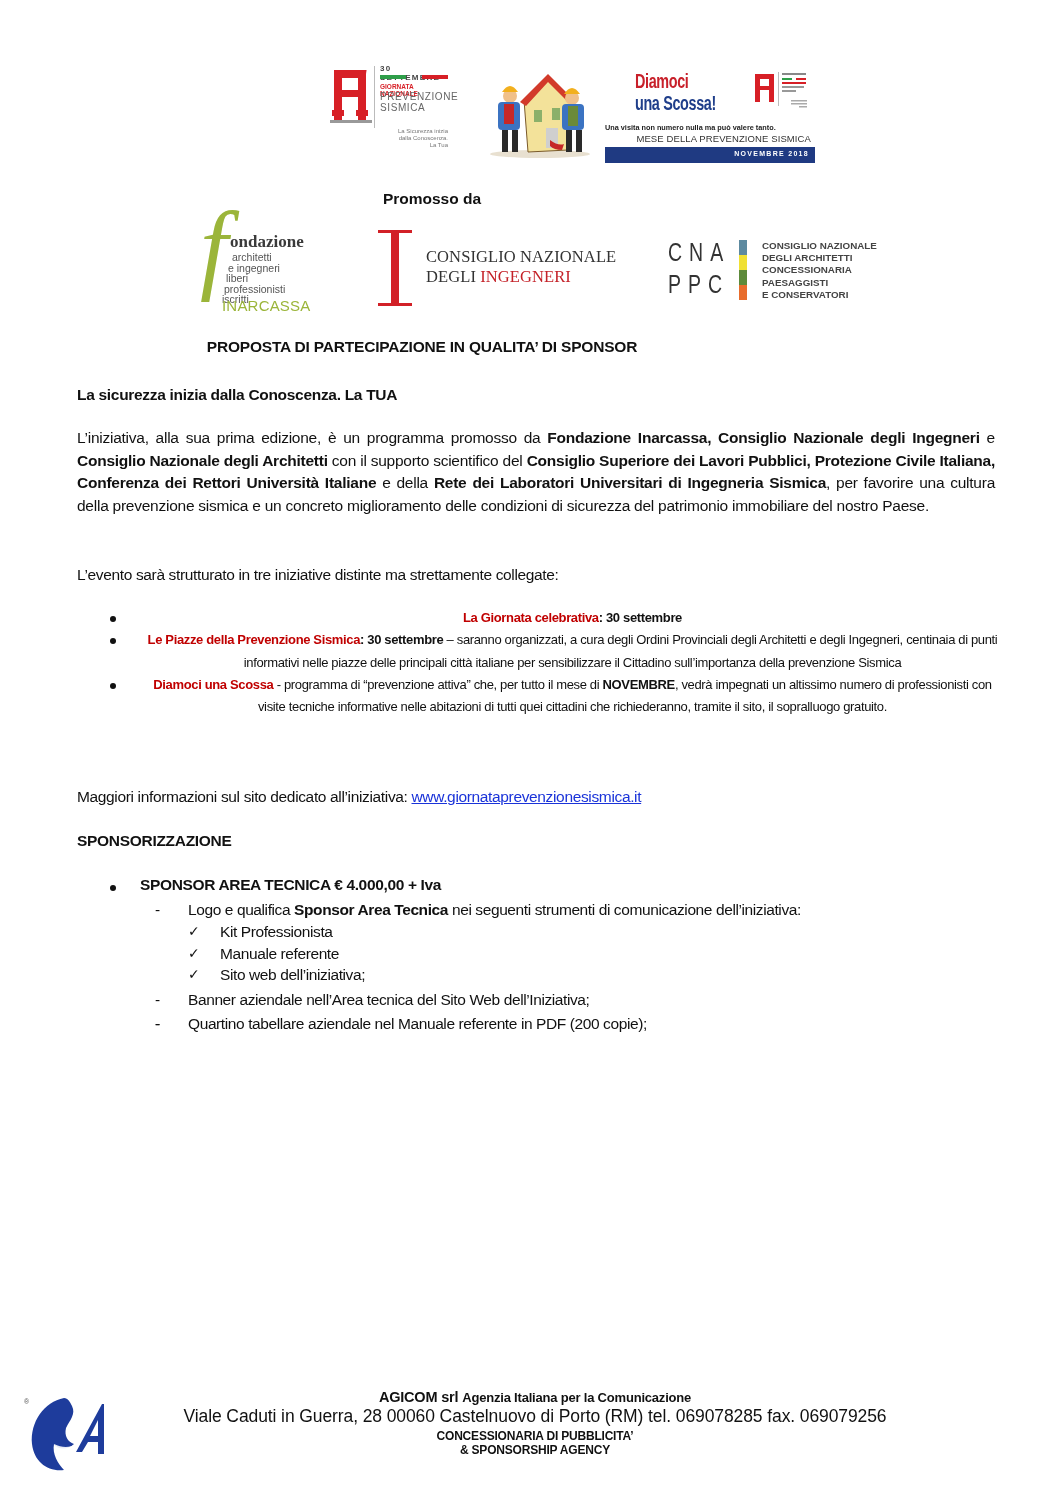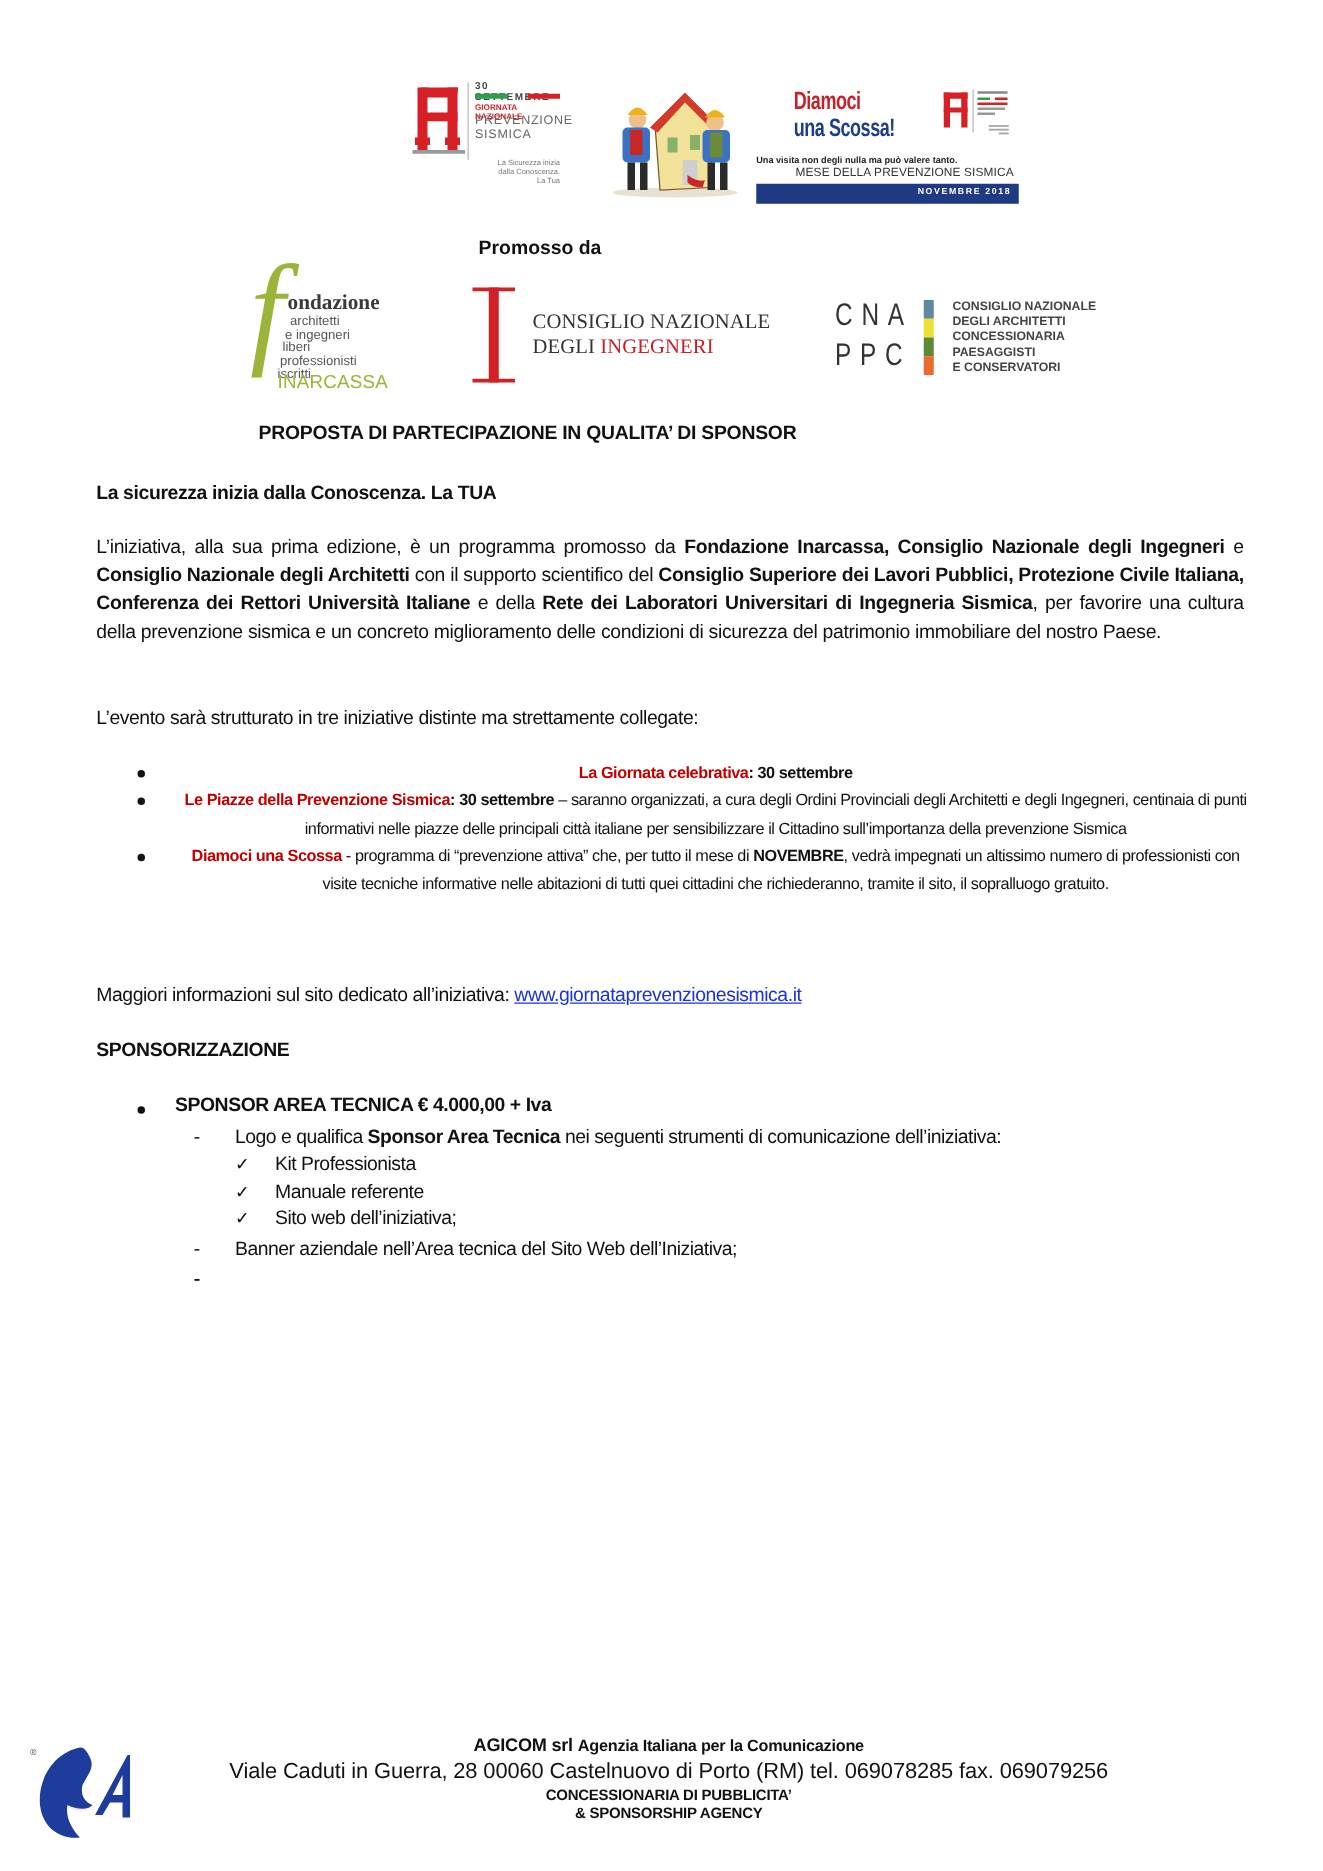--- a/index.html
+++ b/index.html
@@ -160,21 +160,21 @@
       <rect x="29" y="8" width="10" height="2" fill="#2e9e49"></rect>
       <rect x="43" y="8" width="10" height="2" fill="#d71f26"></rect>
       <rect x="29" y="12" width="24" height="2" fill="#d71f26"></rect>
       <rect x="29" y="16" width="22" height="2" fill="#999"></rect>
       <rect x="29" y="20" width="14" height="2" fill="#999"></rect>
       <rect x="38" y="30" width="16" height="1.5" fill="#aaa"></rect>
       <rect x="38" y="33" width="16" height="1.5" fill="#aaa"></rect>
       <rect x="46" y="36" width="8" height="1.5" fill="#aaa"></rect>
     </svg>
   </div>
-  <div class="diamoci-slogan">Una visita non degli nulla ma può valere tanto.</div>
+  <div class="diamoci-slogan">Una visita non numero nulla ma può valere tanto.</div>
   <div class="diamoci-mese">MESE DELLA PREVENZIONE SISMICA</div>
   <div class="diamoci-bar">
     <span>NOVEMBRE 2018</span>
   </div>
 </div>
 
 <div class="abs promosso">Promosso da</div>
 
 <div class="abs logo-fondazione">
   <div class="f-big">f</div>
@@ -253,21 +253,21 @@
     <span class="dash">-</span>
     <span>Logo e qualifica </span><b>Sponsor Area Tecnica</b><span> nei seguenti strumenti di comunicazione dell’iniziativa:</span>
     <div class="checks">
       <div class="check"><span class="tick">✓</span><span>Kit Professionista</span></div>
       <div class="check"><span class="tick">✓</span><span>Manuale referente</span></div>
       <div class="check"><span class="tick">✓</span><span>Sito web dell’iniziativa;</span></div>
     </div>
   </div>
   <div class="benefit" style="margin-top:3px"><span class="dash">-</span><span>Banner aziendale nell’Area tecnica del Sito Web dell’Iniziativa;</span></div>
   <div class="benefit" style="margin-top:2px"><span class="dash">-</span></div>
-  <div class="benefit" style="margin-top:2px"><span class="dash">-</span></div>
+  <div class="benefit" style="margin-top:2px"><span class="dash">-</span><span>Quartino tabellare aziendale nel Manuale referente in PDF (200 copie);</span></div>
 </div>
 
 <div class="abs agicom-logo">
   <svg width="90" height="82" viewBox="0 0 90 82">
     <text x="0" y="12" font-size="7" fill="#555">®</text>
     <path d="M40,6 C20,10 6,30 8,52 C10,70 24,80 40,78 C34,72 28,62 30,52 C34,58 44,58 50,52 C44,50 40,44 42,36 C46,28 52,22 48,14 C46,10 44,6 40,6 Z" fill="#1e3c9c"></path>
     <path d="M30,52 C36,62 48,66 58,60 L52,52 C46,56 38,56 30,52 Z" fill="#ffffff" opacity="0.9"></path>
     <path d="M52,60 L78,12 L80,12 L80,62 L74,62 L74,50 L64,50 L58,60 Z M66,44 L74,44 L74,28 Z" fill="#1e3c9c"></path>
   </svg>
 </div>

